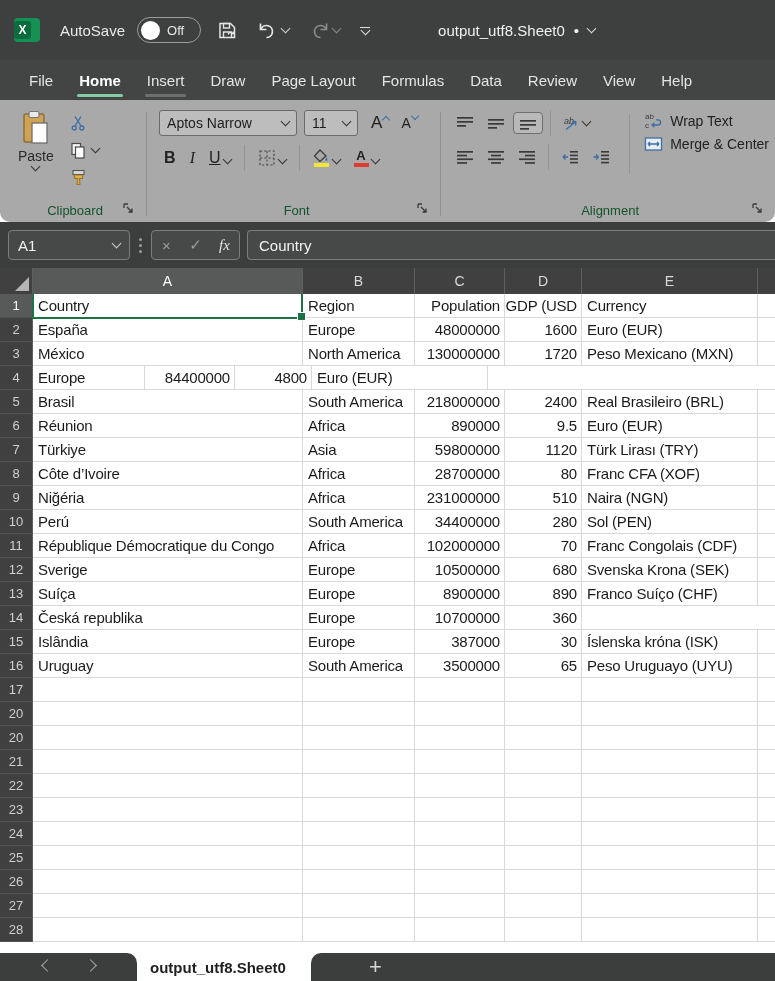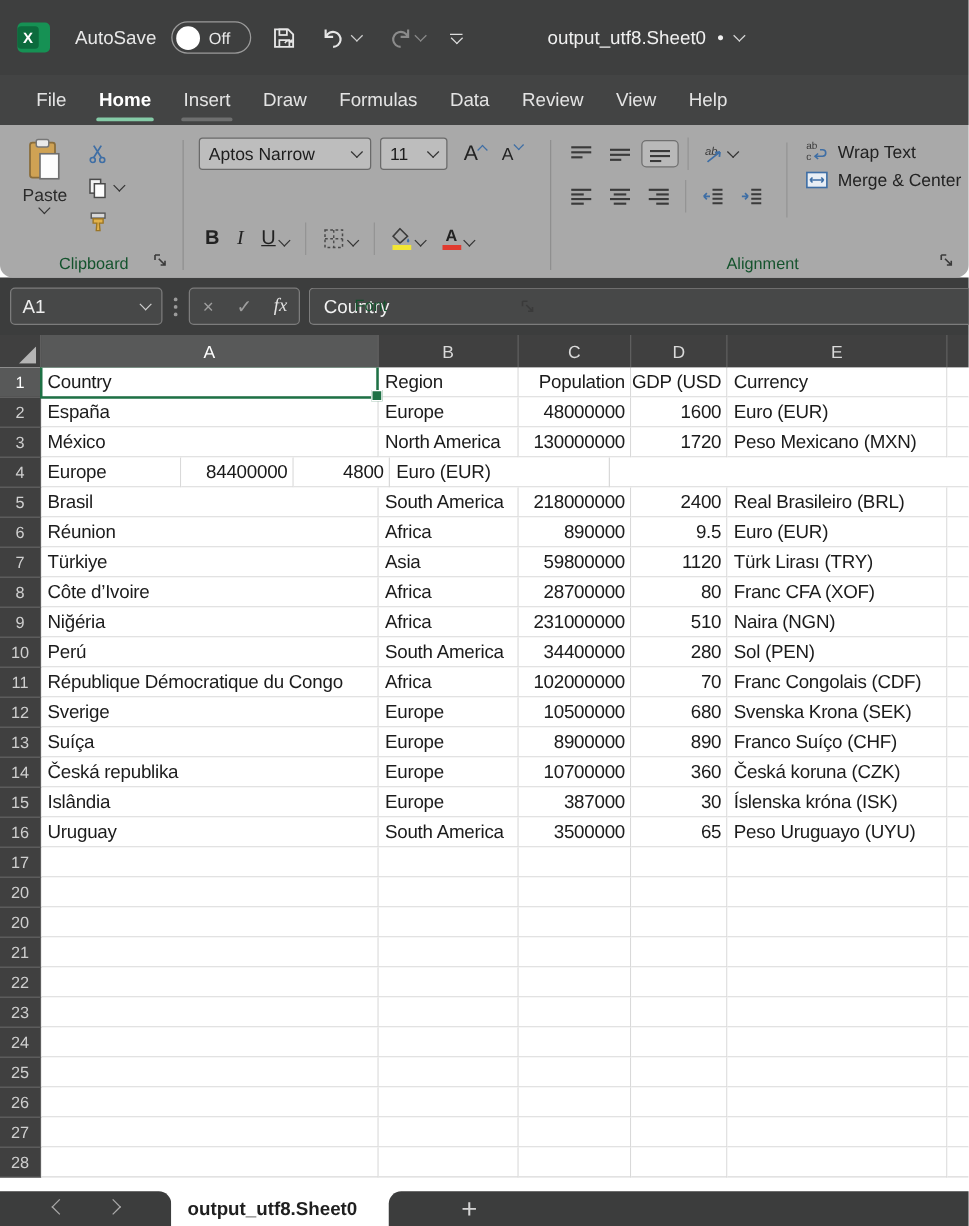--- a/index.html
+++ b/index.html
@@ -44,21 +44,21 @@
                font-size:13px;color:#14532d;position:relative;margin-top:auto;}
   .launcher{position:absolute;right:6px;top:2px;}
   
   .g-clip{width:147px;padding:4px 6px 2px 10px;}
   .clip-body{display:flex;gap:8px;}
   .paste-btn{display:flex;flex-direction:column;align-items:center;gap:2px;padding:2px 8px;}
   .paste-btn .lbl{font-size:14px;}
   .mini-col{display:flex;flex-direction:column;gap:5px;padding-top:4px;}
   .mini-btn{display:flex;align-items:center;gap:6px;height:22px;}
   
-  .g-font{width:295px;padding:6px 6px 2px 12px;gap:33px;}
+  .g-font{width:295px;padding:6px 6px 2px 12px;}
   .font-row1{display:flex;align-items:center;gap:7px;}
   .combo{background:#bdbdbd;border:1px solid #6a6a6a;border-radius:3px;height:26px;
          display:flex;align-items:center;justify-content:space-between;
          padding:0 7px;font-size:14px;color:#1d1d1d;box-sizing:border-box;}
   .combo .chev{color:#333;}
   .font-row2{display:flex;align-items:center;gap:4px;margin-top:9px;}
   .fbtn{display:flex;align-items:flex-end;gap:3px;padding:2px 5px;font-size:16px;color:#222;}
   .fbtn .chev{color:#333;margin-bottom:4px;}
   .bold-g{font-weight:bold;}
   .ital-g{font-style:italic;font-family:"Liberation Serif",serif;}
@@ -172,20 +172,21 @@
     <span>•</span>
     <span class="chev" style="color:#d9d9d9"></span>
   </div>
 </div>
 
 <div class="ribbon-tabs">
     <div class="rtab">File</div>
     <div class="rtab active">Home</div>
     <div class="rtab hover">Insert</div>
     <div class="rtab">Draw</div>
+    <div class="rtab">Page Layout</div>
     <div class="rtab">Formulas</div>
     <div class="rtab">Data</div>
     <div class="rtab">Review</div>
     <div class="rtab">View</div>
     <div class="rtab">Help</div>
   </div>
 
 <div class="ribbon">
 
   <div class="group g-clip">
@@ -561,21 +562,20 @@
       <div class="cell num" style="width: 77px;">890</div>
       <div class="cell" style="width: 176px;">Franco Suíço (CHF)</div>
       <div class="cell fill"></div>
     </div>
     <div class="grow">
       <div class="rownum">14</div>
       <div class="cell" style="width: 270px;">Česká republika</div>
       <div class="cell" style="width: 112px;">Europe</div>
       <div class="cell num" style="width: 90px;">10700000</div>
       <div class="cell num" style="width: 77px;">360</div>
-      <div class="cell" style="width: 176px;">Česká koruna (CZK)</div>
       <div class="cell fill"></div>
     </div>
     <div class="grow">
       <div class="rownum">15</div>
       <div class="cell" style="width: 270px;">Islândia</div>
       <div class="cell" style="width: 112px;">Europe</div>
       <div class="cell num" style="width: 90px;">387000</div>
       <div class="cell num" style="width: 77px; text-align: right;">30</div>
       <div class="cell" style="width: 176px;">Íslenska króna (ISK)</div>
       <div class="cell fill"></div>

